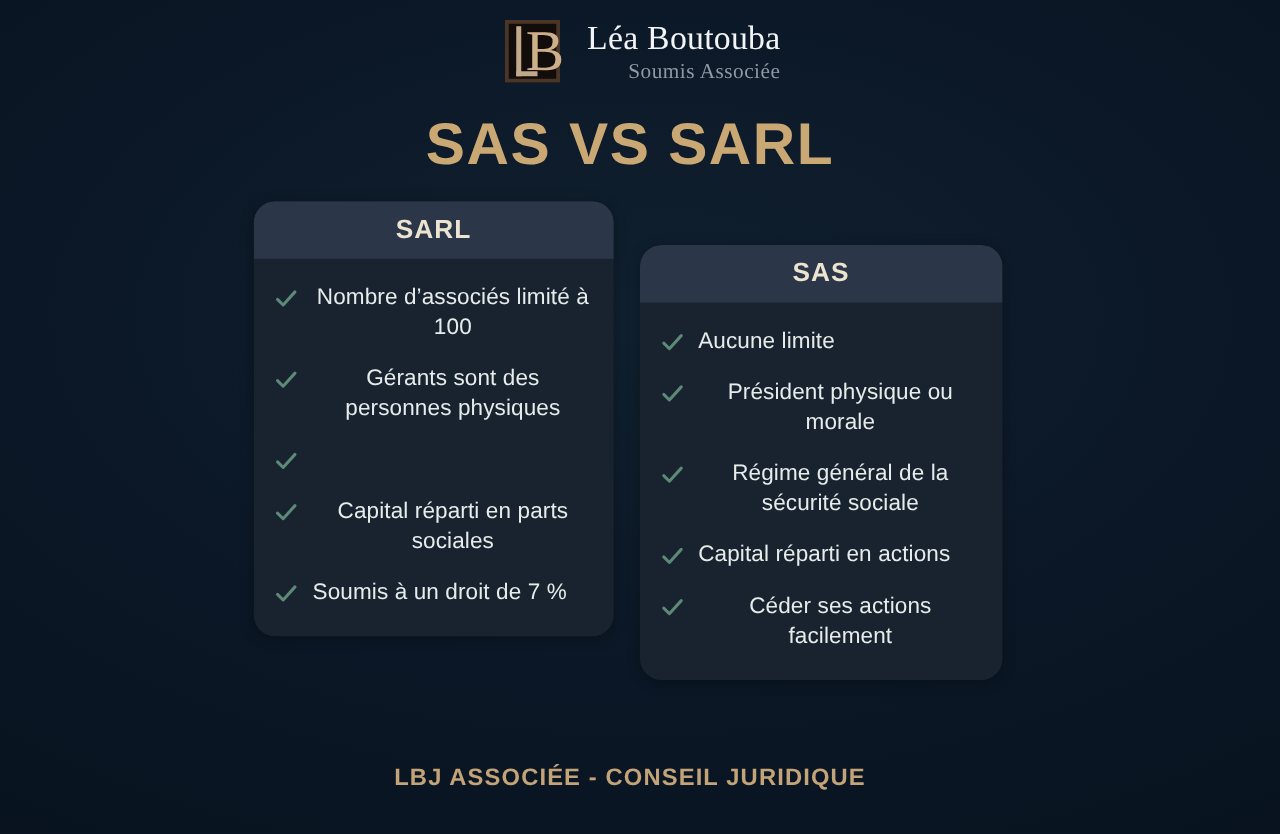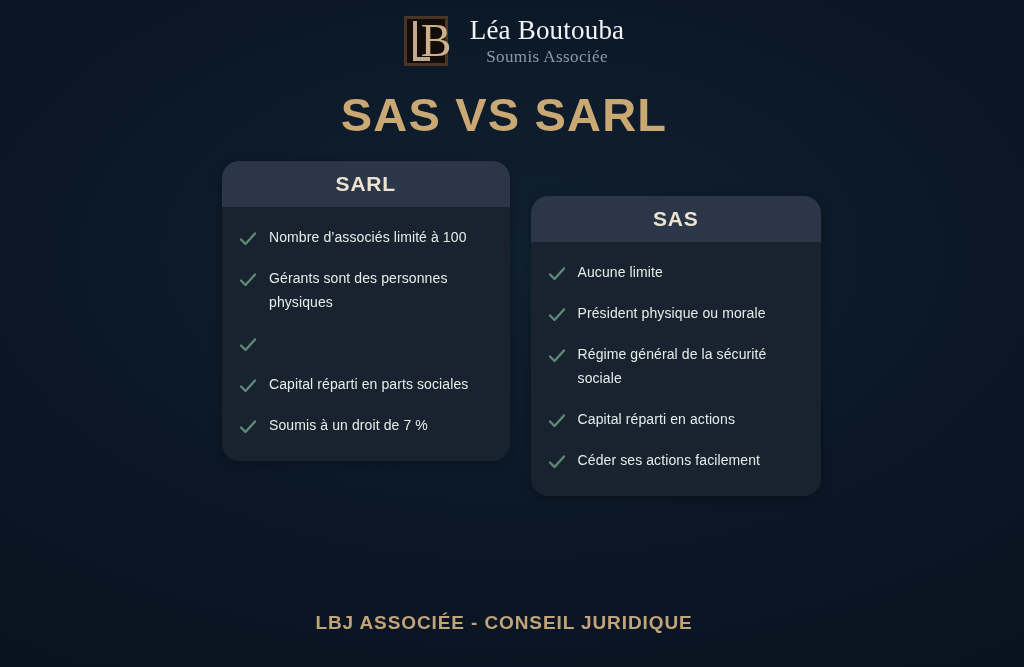--- a/index.html
+++ b/index.html
@@ -69,21 +69,21 @@
     font-family: "Liberation Serif", serif;
     font-size: 46px;
     line-height: 44px;
     color: #cdb08a;
     letter-spacing: 0;
   }
 
   .brand-text {
     display: flex;
     flex-direction: column;
-    align-items: center;
+    align-items: flex-end;
     justify-content: center;
     padding-bottom: 2px;
   }
   .brand-name {
     font-family: "Liberation Serif", serif;
     font-size: 27px;
     line-height: 31px;
     color: #f2f4f7;
     letter-spacing: 0.2px;
     white-space: nowrap;
@@ -108,25 +108,26 @@
     line-height: 54px;
     font-weight: bold;
     color: #c9a874;
     letter-spacing: 1.2px;
   }
 
   
   .cards {
     position: absolute;
     top: 161px;
-    left: 222px;
+    left: 203px;
     width: 599px;
     display: flex;
     gap: 21px;
     align-items: flex-start;
+    text-align: center;
   }
   .card {
     width: 295px;
     background: #19222f;
     border-radius: 17px;
     overflow: hidden;
     box-shadow: 0 2px 10px rgba(0,0,0,0.25);
   }
   .card.right { width: 298px; margin-top: 35px; }
 
@@ -159,21 +160,21 @@
 
   .check-icon {
     flex: 0 0 auto;
     width: 20px;
     height: 20px;
     margin-top: 4px;
   }
   .check-icon svg { display: block; }
 
   .feature-text {
-    font-size: 14px;
+    font-size: 18px;
     line-height: 24px;
     color: #e6ecea;
     letter-spacing: 0.1px;
   }
 
   
   .footer {
     position: absolute;
     bottom: 33px;
     left: 0;

